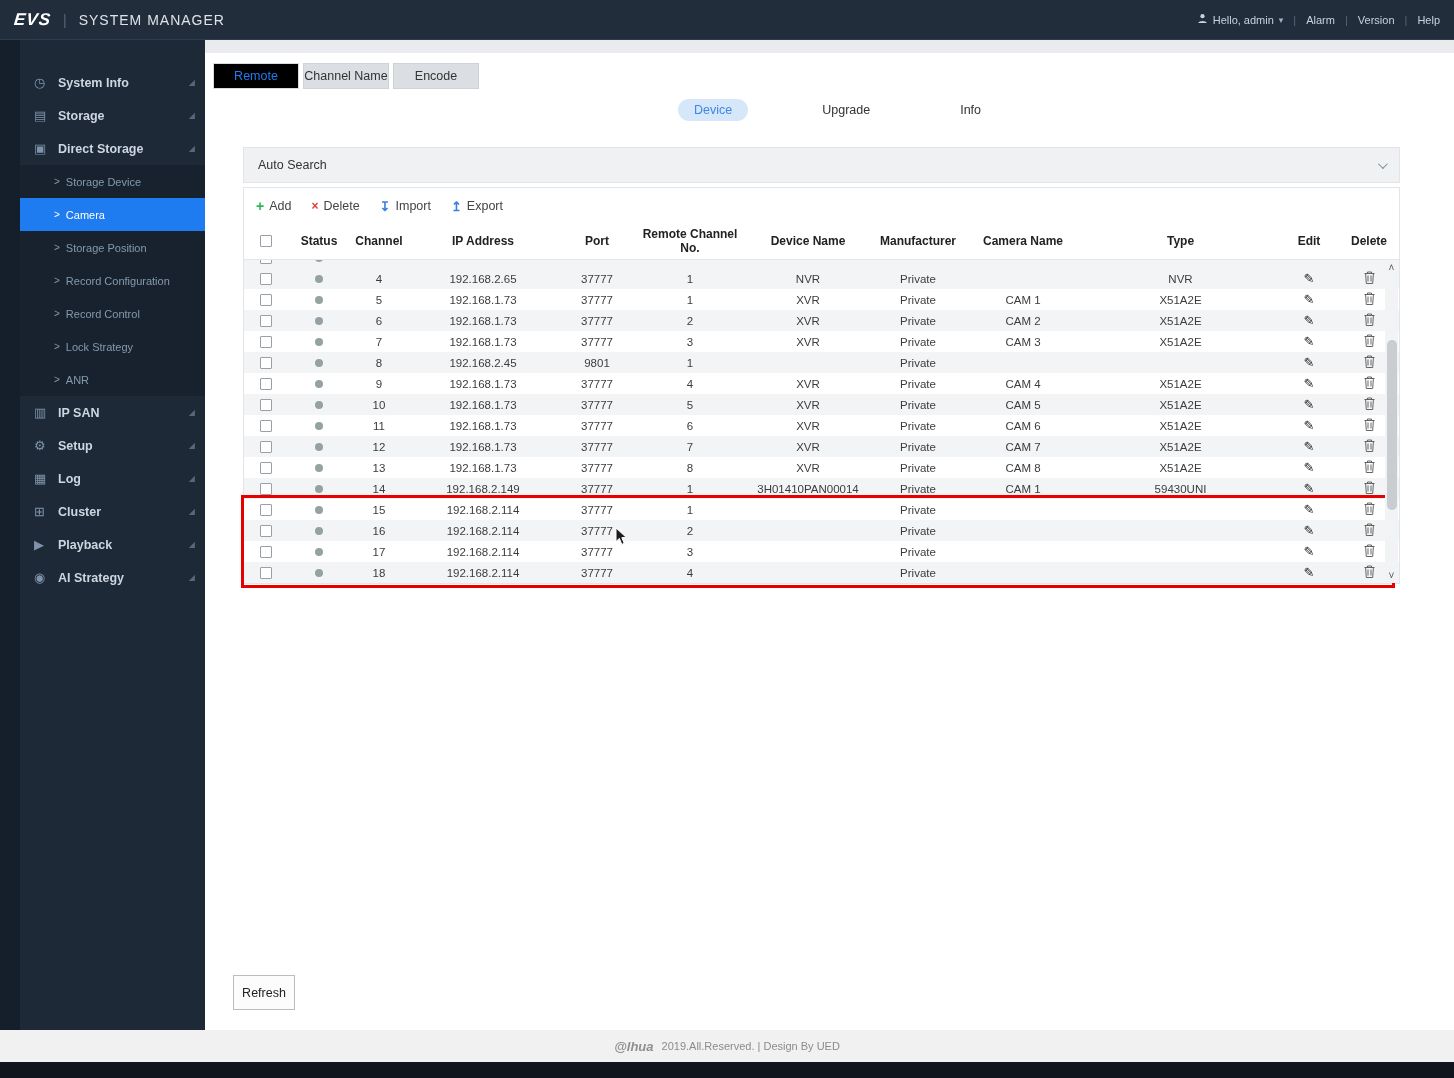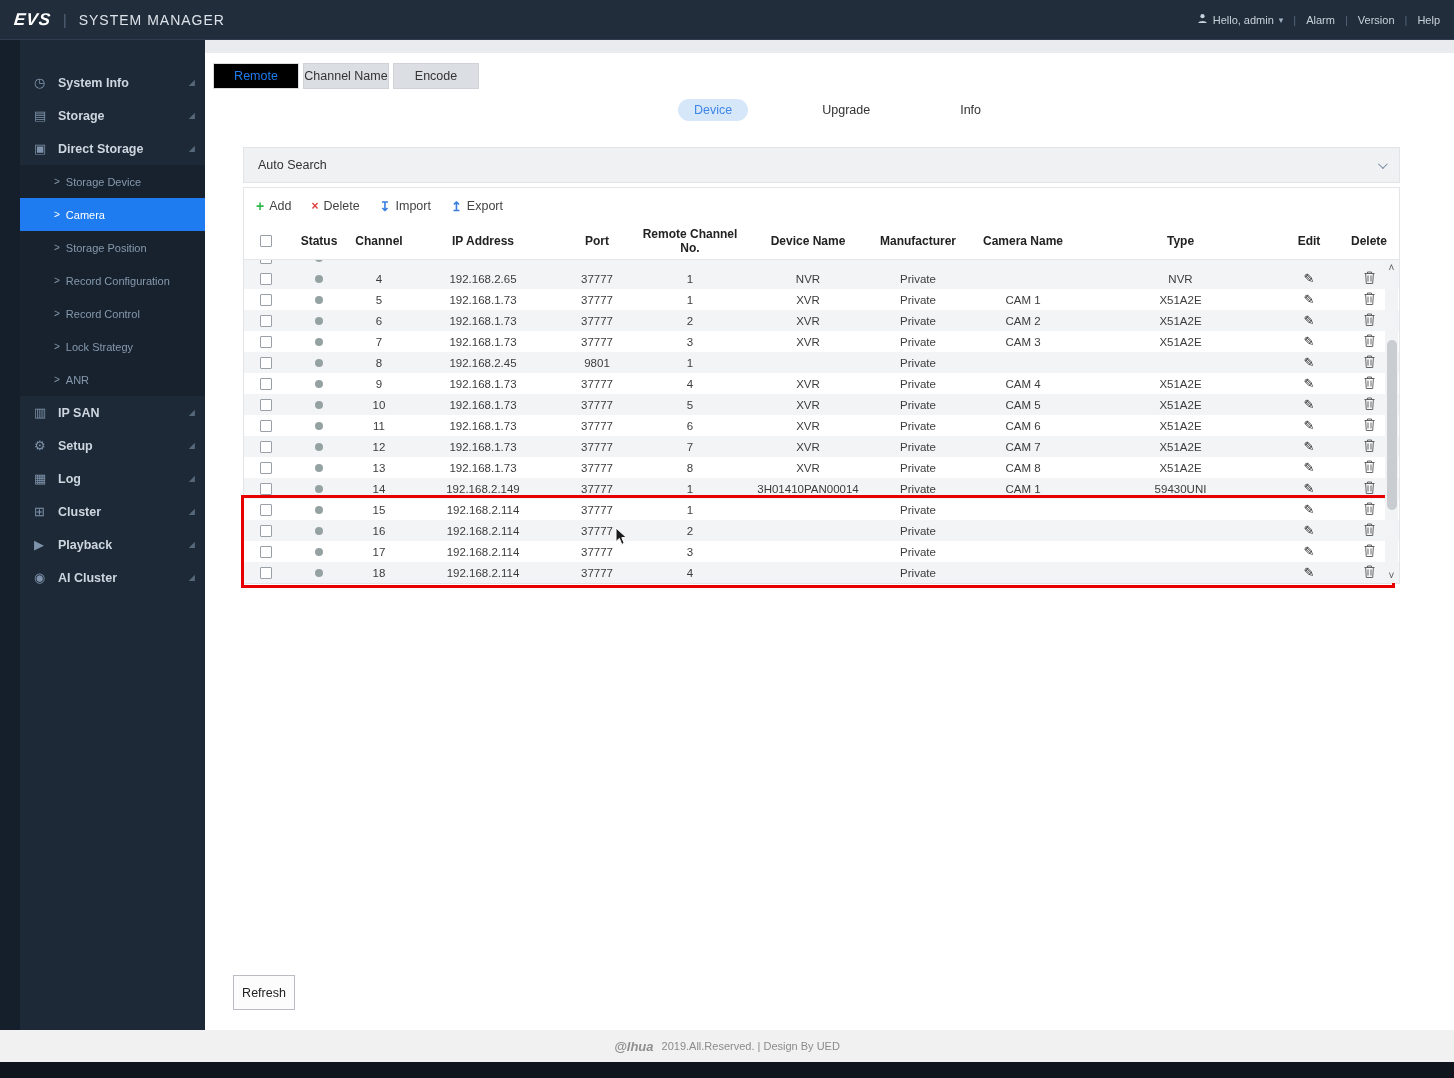--- a/index.html
+++ b/index.html
@@ -199,21 +199,21 @@
           <span class="sb-label">Cluster</span>
           <span class="sb-tri">◢</span>
         </div>
         <div class="sb-item">
           <span class="sb-ico">▶</span>
           <span class="sb-label">Playback</span>
           <span class="sb-tri">◢</span>
         </div>
         <div class="sb-item">
           <span class="sb-ico">◉</span>
-          <span class="sb-label">AI Cluster</span>
+          <span class="sb-label">AI Strategy</span>
           <span class="sb-tri">◢</span>
         </div>
       </div>
   </aside>
 
   <main class="main">
     <div class="main-topstrip"></div>
 
     <div class="tabbar">
         <button class="tab active">Remote</button>

